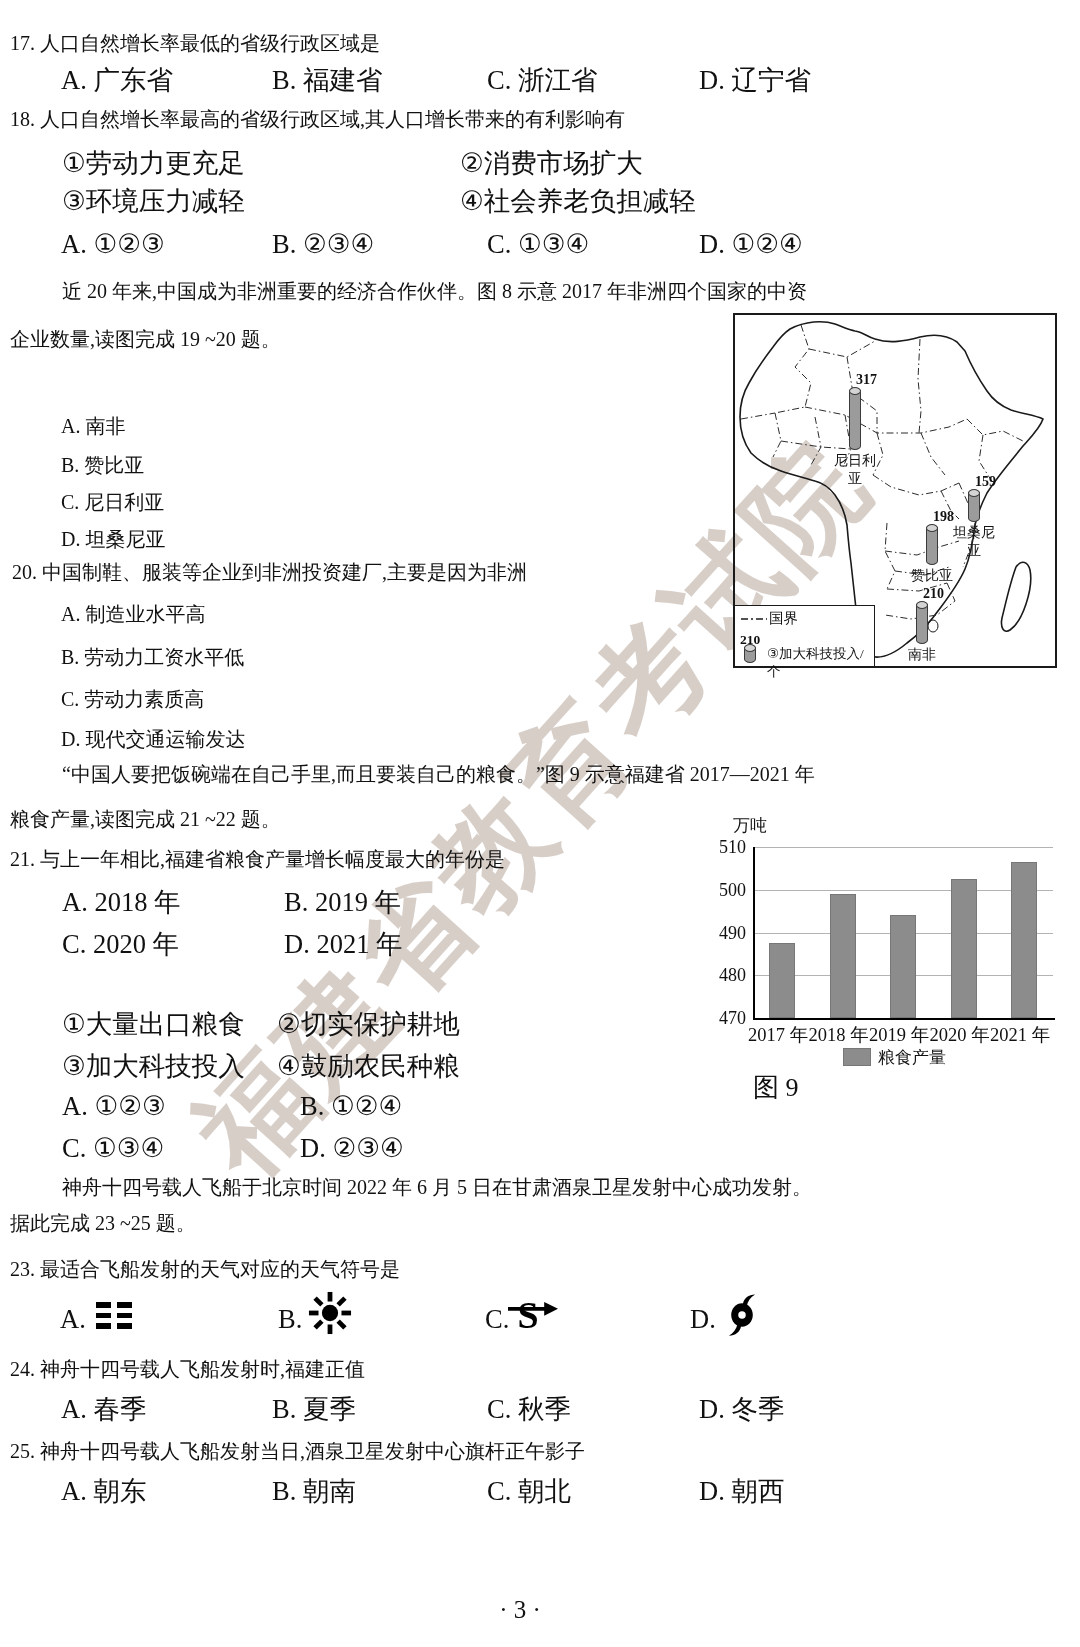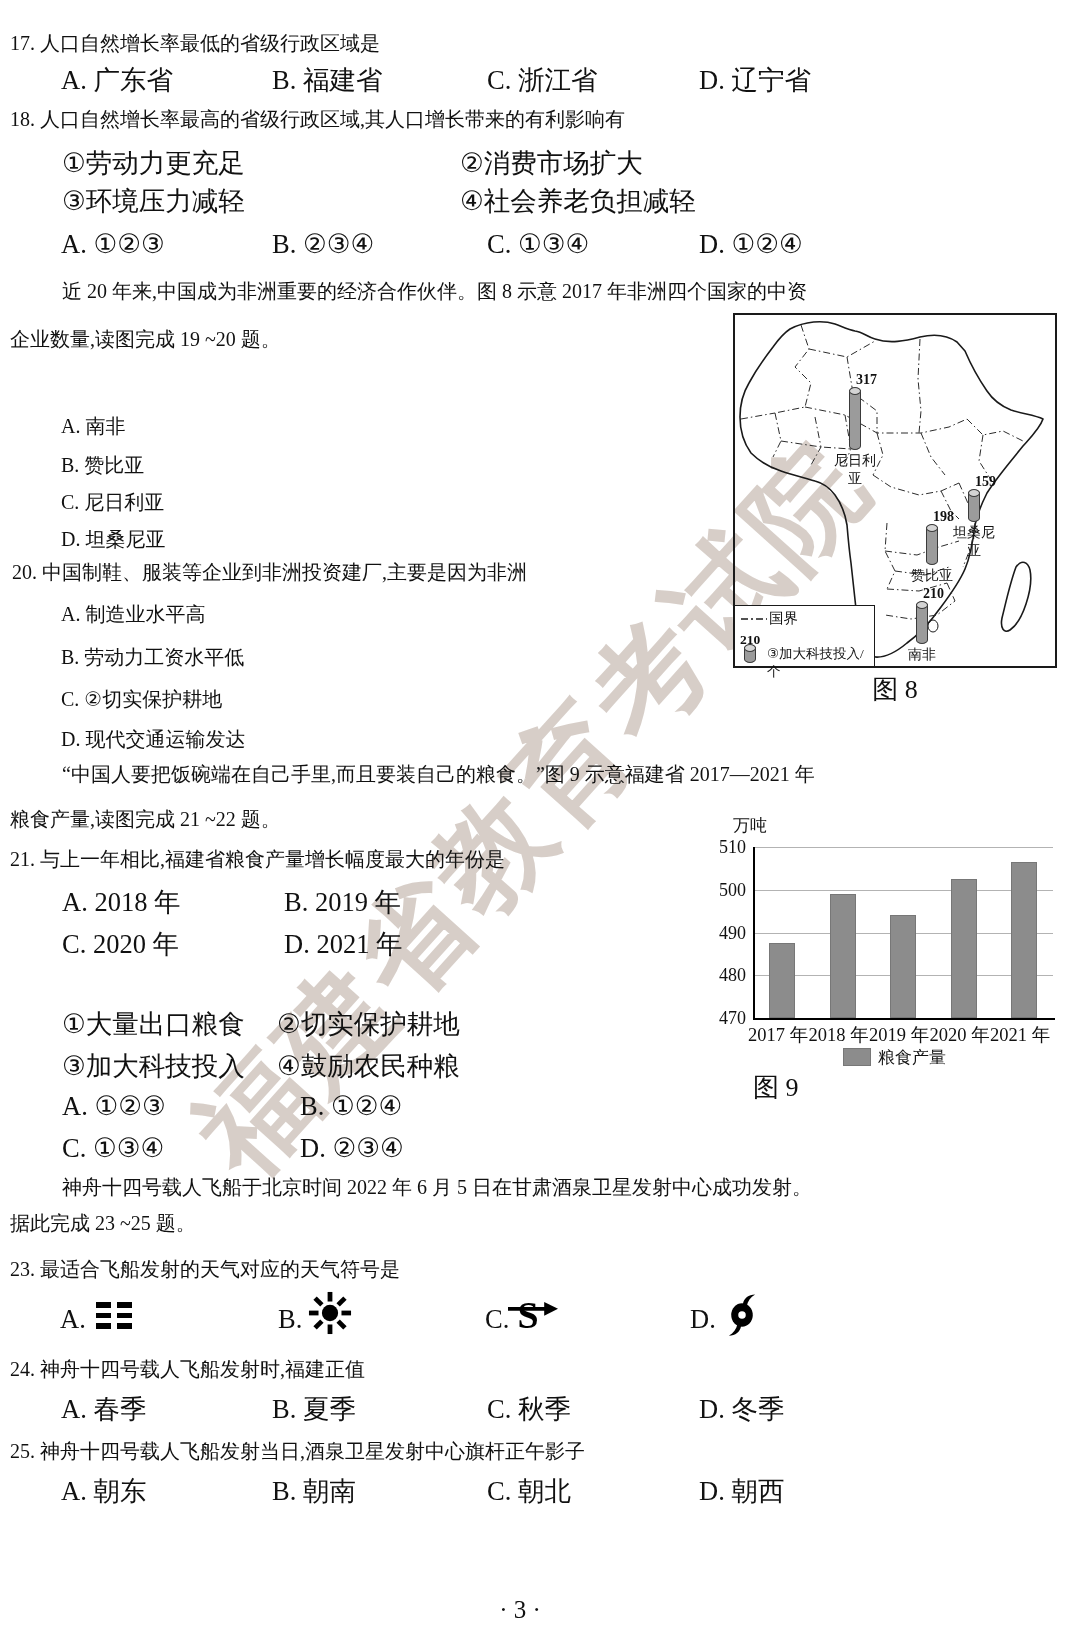--- a/index.html
+++ b/index.html
@@ -84,21 +84,21 @@
   <div class="ln" style="left:10px;top:323px">企业数量,读图完成 19 ~20 题。</div>
 
   <div class="ln" style="left:61px;top:410px">A. 南非</div>
   <div class="ln" style="left:61px;top:449px">B. 赞比亚</div>
   <div class="ln" style="left:61px;top:486px">C. 尼日利亚</div>
   <div class="ln" style="left:61px;top:523px">D. 坦桑尼亚</div>
 
   <div class="ln" style="left:12px;top:556px">20. 中国制鞋、服装等企业到非洲投资建厂,主要是因为非洲</div>
   <div class="ln" style="left:61px;top:598px">A. 制造业水平高</div>
   <div class="ln" style="left:61px;top:641px">B. 劳动力工资水平低</div>
-  <div class="ln" style="left:61px;top:683px">C. ②切实保护耕地</div>
+  <div class="ln" style="left:61px;top:683px">C. 劳动力素质高</div>
   <div class="ln" style="left:61px;top:723px">D. 现代交通运输发达</div>
 
   <div class="ln" style="left:62px;top:758px">“中国人要把饭碗端在自己手里,而且要装自己的粮食。”图 9 示意福建省 2017—2021 年</div>
   <div class="ln" style="left:10px;top:803px">粮食产量,读图完成 21 ~22 题。</div>
 
   <div class="ln" style="left:10px;top:843px">21. 与上一年相比,福建省粮食产量增长幅度最大的年份是</div>
   <div class="row" style="top:886px">
     <span class="g0">A. 2018 年</span>
     <span class="g1">B. 2019 年</span>
   </div>
@@ -247,21 +247,20 @@
     <div class="f8-legend">
       <svg width="26" height="6" style="position:absolute;left:6px;top:10px">
         <line x1="0" y1="3" x2="26" y2="3" stroke="#1a1a1a" stroke-width="1.5" stroke-dasharray="7 3 2 3"></line>
       </svg>
       <div class="t1">国界</div>
       <div class="t2">210</div>
       <div class="m-cyl" style="left:9px;top:41px;height:16px"></div>
       <div class="t3">③加大科技投入/个</div>
     </div>
   </div>
-  <div class="f8-cap">图 8</div>
 
   <div class="f9" id="f9">
     <div class="f9-ylab">万吨</div>
     <div class="f9-plot"></div>
     <div id="f9-dyn" style="position:absolute;left:0;top:0;width:100%;height:100%">
         <div class="f9-yt" style="top:197px">470</div>
         <div class="f9-grid" style="top:165.25px"></div>
         <div class="f9-yt" style="top:154.25px">480</div>
         <div class="f9-grid" style="top:122.5px"></div>
         <div class="f9-yt" style="top:111.5px">490</div>

